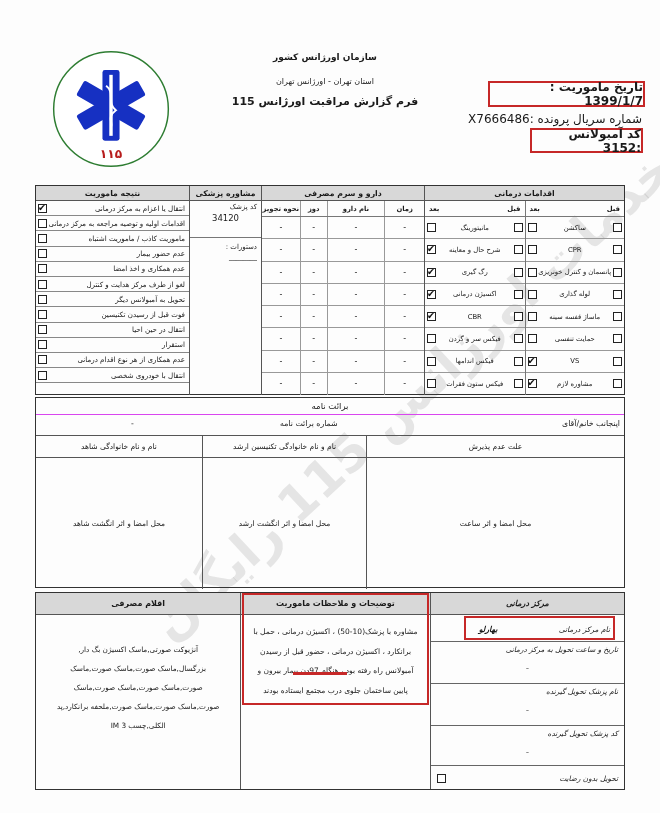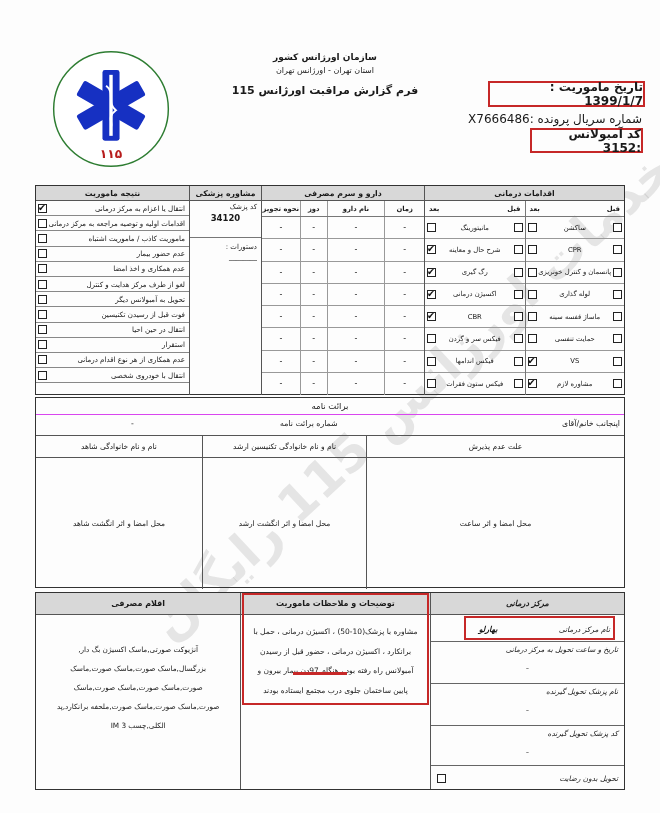--- a/index.html
+++ b/index.html
@@ -9,21 +9,21 @@
   .abs{position:absolute;}
 
   
   .wm{position:absolute;left:70px;top:675px;width:880px;transform:rotate(-43deg);
       transform-origin:0 0;font-size:50px;font-weight:bold;letter-spacing:6px;
       color:rgba(110,110,110,0.17);text-align:center;white-space:nowrap;pointer-events:none;}
 
   
   .titles{position:absolute;left:205px;top:52px;width:240px;text-align:center;}
   .t-org{font-size:9px;font-weight:bold;}
-  .t-prov{font-size:8px;margin-top:4px;}
+  .t-prov{font-size:8px;margin-top:15px;}
   .t-form{font-size:11px;font-weight:bold;margin-top:9px;}
   .redbox{border:2.5px solid #c62828;display:flex;align-items:center;justify-content:center;
           font-size:12px;font-weight:bold;background:transparent;}
   .serial{position:absolute;right:18px;top:112px;font-size:12px;}
 
   
   .band{position:absolute;border:1px solid #333;background:transparent;}
   .ghead{background:#d8d8d8;font-weight:bold;font-size:8px;text-align:center;
          border-bottom:1px solid #555;display:flex;align-items:center;justify-content:center;}
 
@@ -49,21 +49,21 @@
   .d-head>span{font-size:6.8px;font-weight:bold;display:flex;align-items:center;justify-content:center;}
   .d-row{height:22.25px;display:flex;border-bottom:1px solid #999;}
   .d-row:last-child{border-bottom:none;}
   .d-row>span{font-size:8px;display:flex;align-items:center;justify-content:center;}
   .dc1{width:40px;}.dc2{width:58px;}.dc3{width:27px;}.dc4{width:38px;}
   .d-head>span,.d-row>span{border-left:1px solid #999;}
   .d-head>span:last-child,.d-row>span:last-child{border-left:none;}
 
   .col-consult{width:72px;overflow:hidden;}
   .c-block1{height:37px;border-bottom:1px solid #777;padding:2px 4px;font-size:7px;}
-  .c-code{text-align:center;font-weight:bold;font-size:8.5px;margin-top:2px;}
+  .c-code{text-align:center;font-weight:normal;font-size:8.5px;margin-top:2px;}
   .c-block2{padding:5px 4px;font-size:7px;}
   .c-dash{font-size:6px;margin-top:4px;letter-spacing:0.5px;overflow:hidden;white-space:nowrap;}
 
   .col-results{flex:1;overflow:hidden;}
   .r-row{height:15.2px;display:flex;align-items:center;padding:0 2px;border-bottom:1px solid #888;}
   .r-label{flex:1;font-size:7.1px;white-space:nowrap;overflow:hidden;text-align:right;padding-right:2px;}
 
   .cb{width:9px;height:9px;border:1.3px solid #222;background:#fff;display:inline-block;
       flex:none;position:relative;}
   .cb.checked::after{content:"✔";position:absolute;top:-3px;left:-1px;font-size:9.5px;

